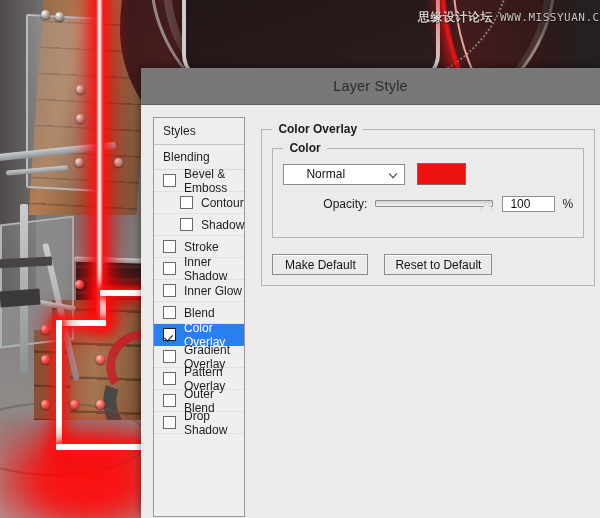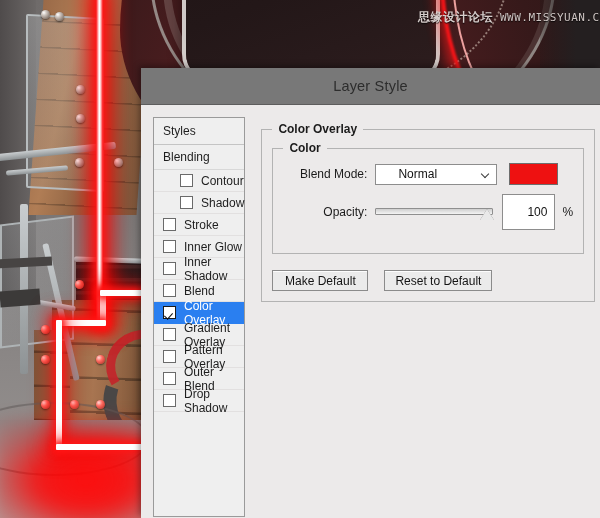--- a/index.html
+++ b/index.html
@@ -293,23 +293,23 @@
     background:linear-gradient(180deg,#cfcfcf,#f4f4f4);
     border:1px solid #8f8f8f;box-sizing:border-box;border-radius:1px;
   }
   .slider .thumb{
     position:absolute;right:-1px;top:7px;width:0;height:0;
     border-left:7px solid transparent;border-right:7px solid transparent;
     border-bottom:11px solid #e9e9e9;
     filter:drop-shadow(0 0 .6px #6f6f6f);
   }
   .numbox{
-    width:53px;height:36px;background:#fff;border:1px solid #8d8d8d;
+    width:53px;height:16px;background:#fff;border:1px solid #8d8d8d;
     font-size:12px;color:#121212;display:flex;align-items:center;
-    padding-left:24px;box-sizing:border-box;flex:0 0 auto;
+    padding-left:7px;box-sizing:border-box;flex:0 0 auto;
   }
   .pct{font-size:12px;color:#1b1b1b;margin-left:7px;}
   .btnrow{display:flex;justify-content:flex-start;gap:16px;margin-top:16px;}
   .btn{
     min-width:96px;height:21px;background:#ebebeb;border:1px solid #8b8b8b;
     font-size:12px;color:#141414;display:flex;align-items:center;justify-content:center;
     box-shadow:inset 0 1px 0 #fdfdfd;padding:0 10px;box-sizing:border-box;
   }
 </style>
 </head>
@@ -389,39 +389,43 @@
     <span class="t">Layer Style</span>
   </div>
 
   <div id="dlgbody">
 
     <div id="styles-panel">
       <div class="sp-head">Styles</div>
       <div class="sp-sub">Blending Options: Default</div>
       <div class="sp-list">
 
+        <div class="sp-row">
+          <span class="cb"></span>
+          <span>Bevel &amp; Emboss</span>
+        </div>
         <div class="sp-row indent">
           <span class="cb"></span>
           <span>Contour</span>
         </div>
         <div class="sp-row indent">
           <span class="cb"></span>
           <span>Shadow</span>
         </div>
         <div class="sp-row">
           <span class="cb"></span>
           <span>Stroke</span>
         </div>
         <div class="sp-row">
           <span class="cb"></span>
+          <span>Inner Shadow</span>
+        </div>
+        <div class="sp-row">
+          <span class="cb"></span>
           <span>Inner Glow</span>
-        </div>
-        <div class="sp-row">
-          <span class="cb"></span>
-          <span>Inner Shadow</span>
         </div>
         <div class="sp-row">
           <span class="cb"></span>
           <span>Blend</span>
         </div>
         <div class="sp-row sel" style="background: rgb(42, 127, 240); border-bottom-color: rgb(42, 127, 240);">
           <span class="cb checked"></span>
           <span>Color Overlay</span>
         </div>
         <div class="sp-row">
@@ -445,21 +449,20 @@
     </div>
 
     <div id="right">
       <div class="group">
         <span class="legend">Color Overlay</span>
 
         <div class="group inner">
           <span class="legend">Color</span>
 
           <div class="field">
-            <span class="lbl">Blend Mode:</span>
             <div class="select">
               <span>Normal</span>
               <span class="chev"></span>
             </div>
             <div class="swatch" style="background: rgb(238, 17, 17);"></div>
           </div>
 
           <div class="field" style="margin-bottom:11px">
             <span class="lbl">Opacity:</span>
             <div class="slider">

